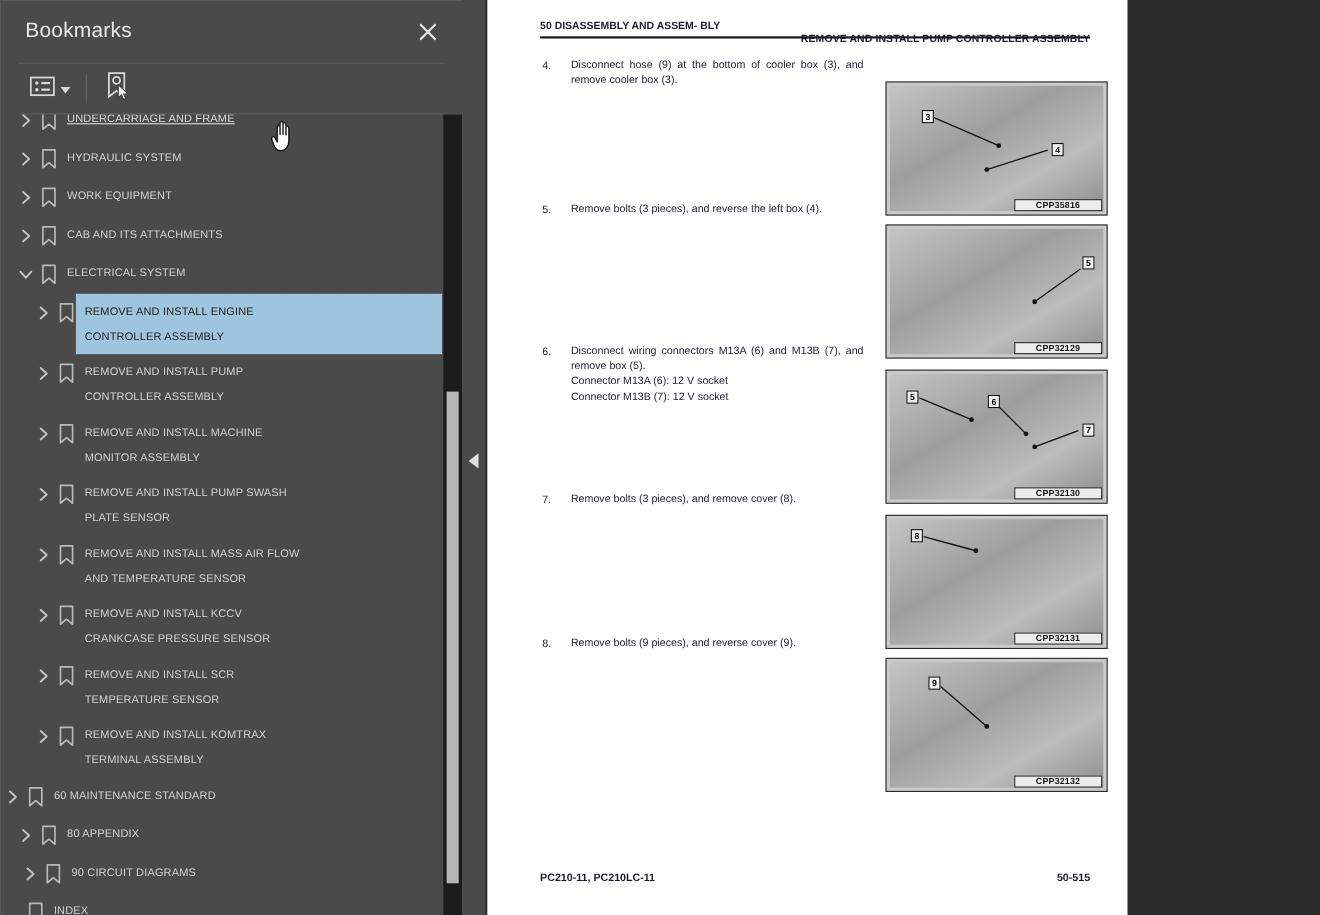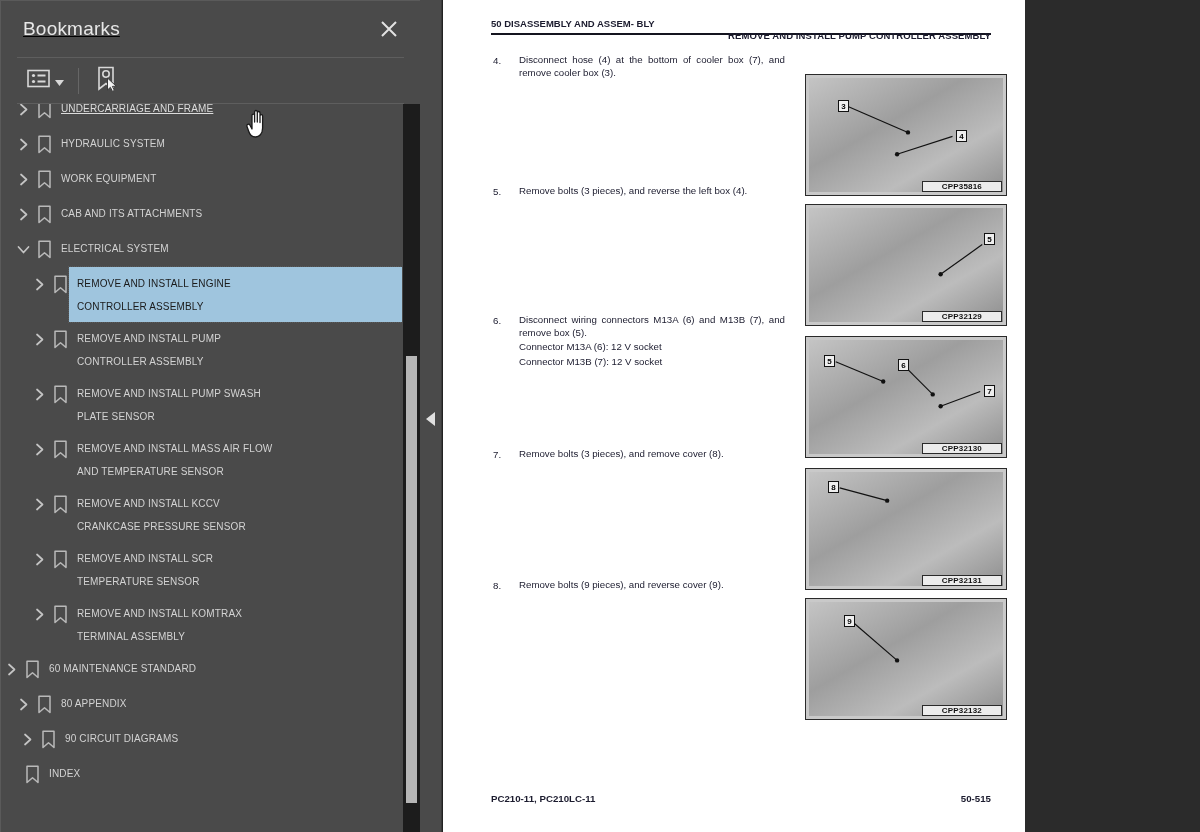--- a/index.html
+++ b/index.html
@@ -3,21 +3,21 @@
 <meta charset="utf-8">
 <title>PDF Viewer — Bookmarks</title>
 <style>
   * { box-sizing: border-box; margin: 0; padding: 0; }
   html, body {
     width: 1200px; height: 832px;
     background: #2b2b2b;
     font-family: "Liberation Sans", sans-serif;
     overflow: hidden;
   }
-  .app { position: relative; width: 948px; height: 832px; display: flex; background: #fdba74; text-decoration: underline; }
+  .app { position: relative; width: 948px; height: 832px; display: flex; background: #fdba74; }
 
   
   .bm-panel {
     position: relative;
     width: 420px; height: 832px;
     background: #4a4a4a;
     border-top: 1px solid #5a5a5a;
     border-left: 1px solid #5a5a5a;
     display: flex; flex-direction: column;
     flex: 0 0 420px;
@@ -336,20 +336,34 @@
             <span class="twisty">
               <svg width="13" height="13" viewBox="0 0 13 13">
                 <path d="M4 1.5 L9.5 6.5 L4 11.5" stroke="#c4c4c4" stroke-width="1.7" fill="none" stroke-linecap="round" stroke-linejoin="round"></path>
               </svg>
             </span>
             <span class="bmicon">
               <svg width="15" height="19" viewBox="0 0 15 19">
                 <path d="M2 1.2 H13 V17.5 L7.5 12.8 L2 17.5 Z" fill="none" stroke="#b9b9b9" stroke-width="1.5" stroke-linejoin="round"></path>
               </svg>
             </span>
+            <span class="label">REMOVE AND INSTALL MACHINE
+MONITOR ASSEMBLY</span>
+          </div>
+          <div class="row lvl1">
+            <span class="twisty">
+              <svg width="13" height="13" viewBox="0 0 13 13">
+                <path d="M4 1.5 L9.5 6.5 L4 11.5" stroke="#c4c4c4" stroke-width="1.7" fill="none" stroke-linecap="round" stroke-linejoin="round"></path>
+              </svg>
+            </span>
+            <span class="bmicon">
+              <svg width="15" height="19" viewBox="0 0 15 19">
+                <path d="M2 1.2 H13 V17.5 L7.5 12.8 L2 17.5 Z" fill="none" stroke="#b9b9b9" stroke-width="1.5" stroke-linejoin="round"></path>
+              </svg>
+            </span>
             <span class="label">REMOVE AND INSTALL PUMP SWASH
 PLATE SENSOR</span>
           </div>
           <div class="row lvl1">
             <span class="twisty">
               <svg width="13" height="13" viewBox="0 0 13 13">
                 <path d="M4 1.5 L9.5 6.5 L4 11.5" stroke="#c4c4c4" stroke-width="1.7" fill="none" stroke-linecap="round" stroke-linejoin="round"></path>
               </svg>
             </span>
             <span class="bmicon">
@@ -483,21 +497,21 @@
           <div class="dh-left">50 DISASSEMBLY AND ASSEM-
 BLY</div>
           <div class="dh-right">REMOVE AND INSTALL PUMP CONTROLLER ASSEMBLY</div>
           <div class="dh-rule"></div>
         </div>
 
         <div class="steps" id="steps">
             <div class="step" style="top: 0px;">
               <div class="num">4.</div>
               <div>
-                <div class="txt">Disconnect hose (4) at the bottom of cooler box (7), and remove cooler box (3).</div>
+                <div class="txt">Disconnect hose (9) at the bottom of cooler box (3), and remove cooler box (3).</div>
               </div>
             </div>
             <div class="step" style="top: 131px;">
               <div class="num">5.</div>
               <div>
                 <div class="txt">Remove bolts (3 pieces), and reverse the left box (4).</div>
               </div>
             </div>
             <div class="step" style="top: 260px;">
               <div class="num">6.</div>

